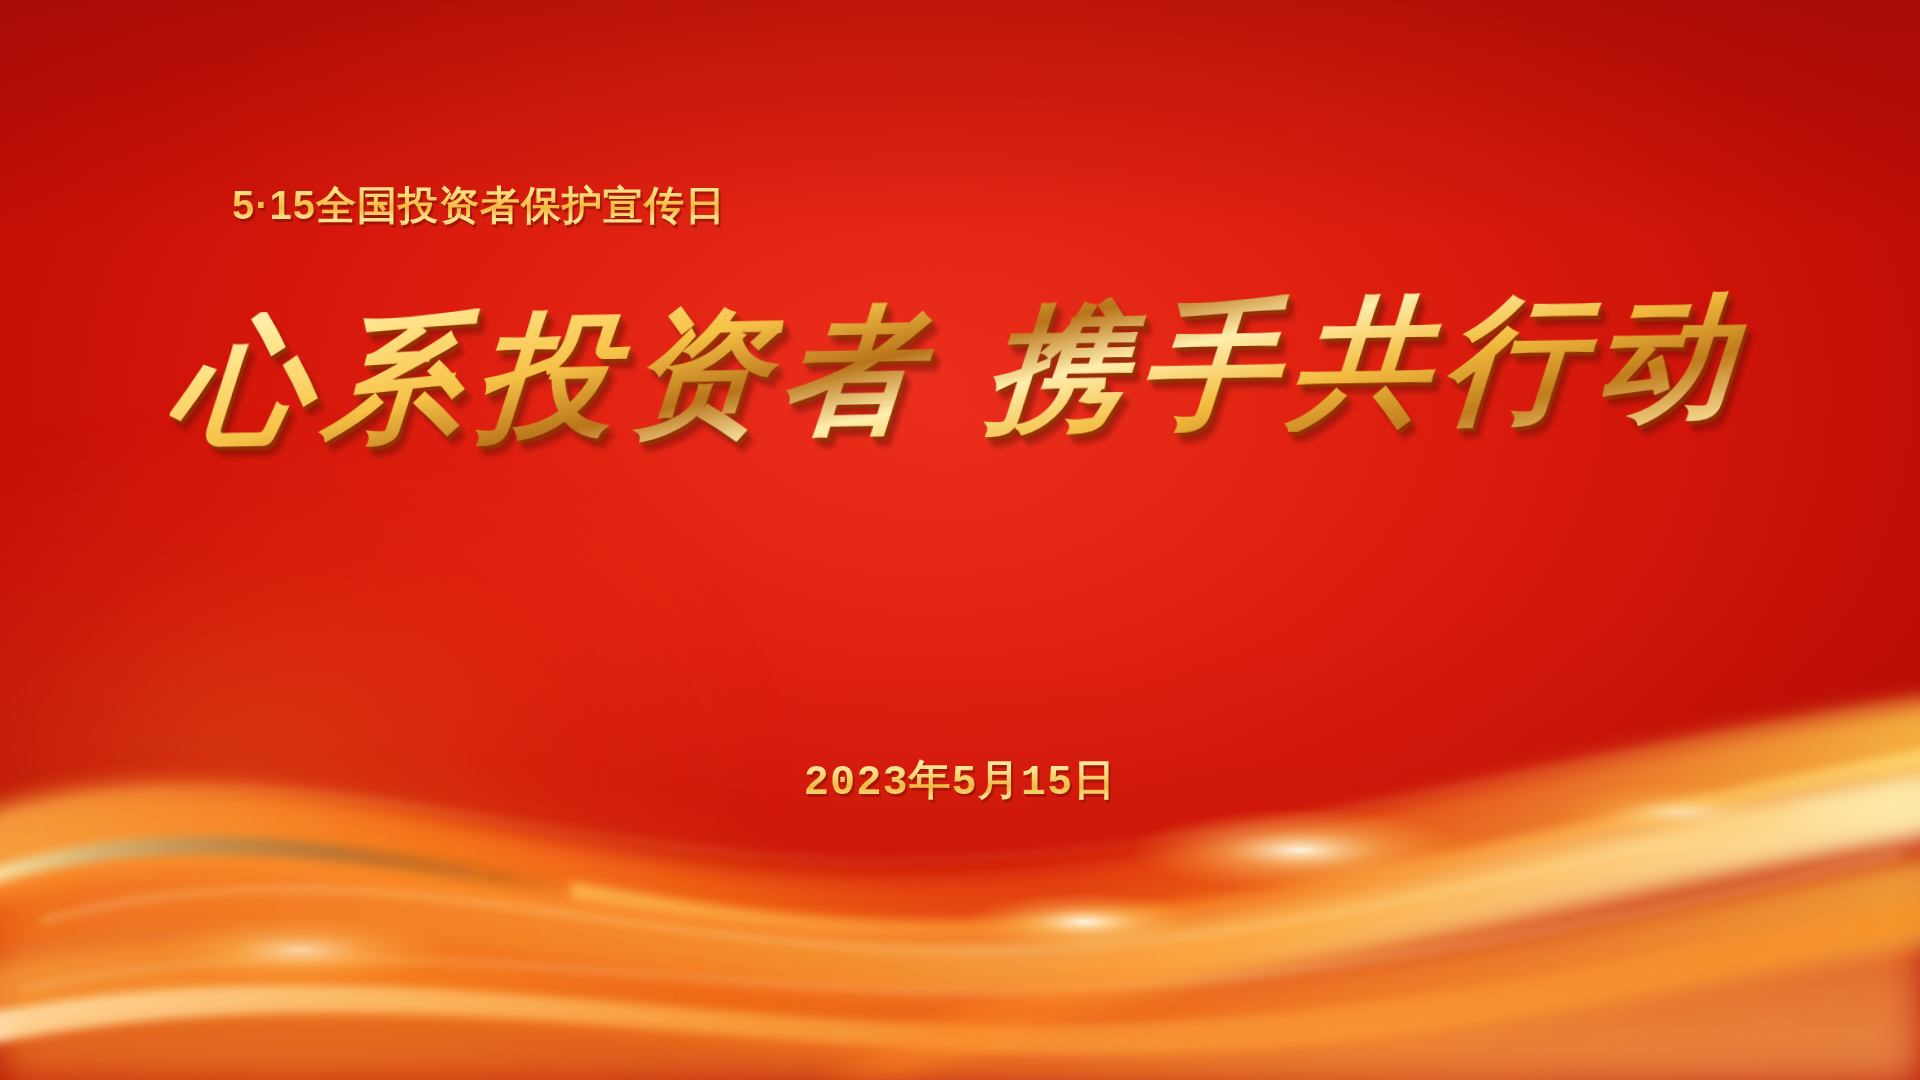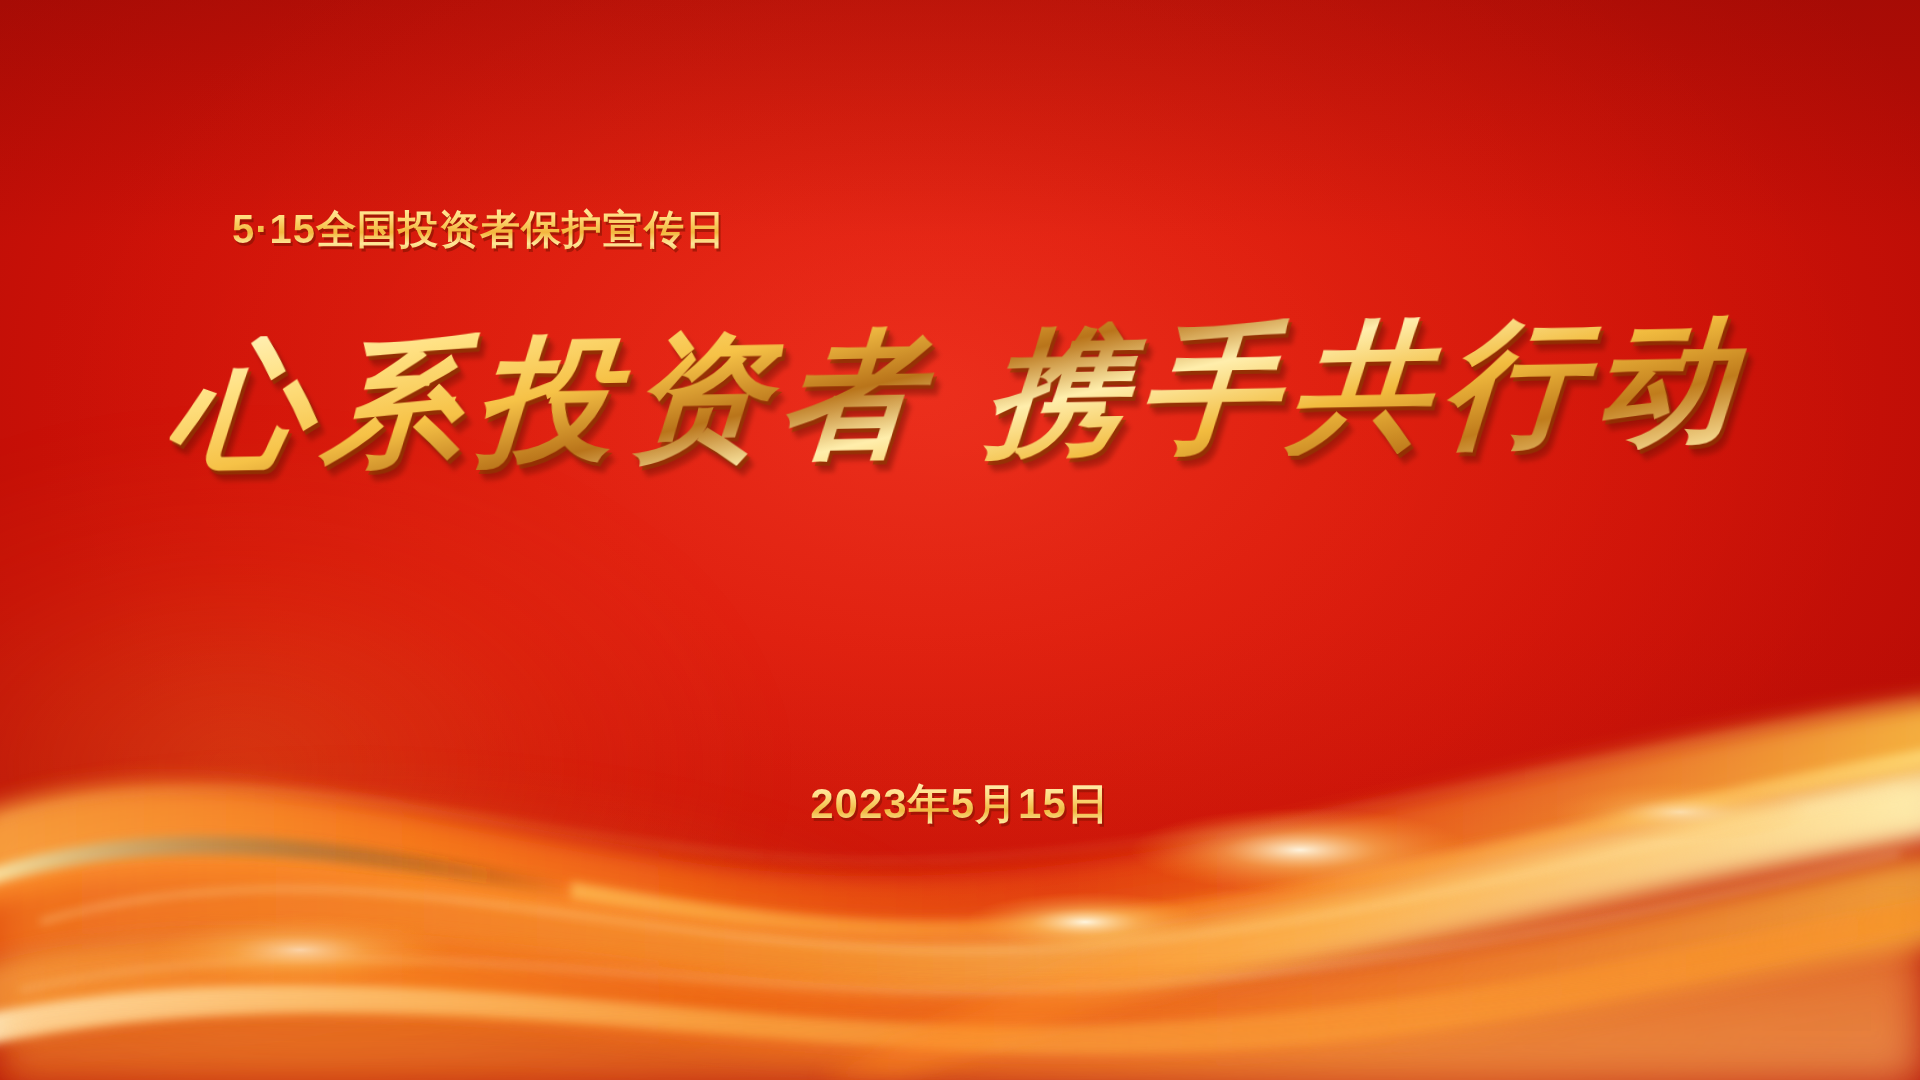--- a/index.html
+++ b/index.html
@@ -60,21 +60,20 @@
     width: 1920px;
     height: 560px;
     pointer-events: none;
   }
   .ribbons svg { display: block; width: 100%; height: 100%; }
 
   
   .content {
     position: absolute;
     inset: 0;
-    margin-top: 24px;
   }
 
   .eyebrow {
     position: absolute;
     left: 232px;
     top: 178px;
     font-size: 40px;
     letter-spacing: 1px;
     font-weight: 700;
     color: #ffd873;
@@ -155,20 +154,21 @@
     font-size: 42px;
     font-weight: 700;
     letter-spacing: 1px;
     color: #ffdd86;
     background: linear-gradient(to bottom, #fff3c4 0%, #ffdf86 35%, #f0b841 62%, #ffe9a0 85%, #e3a023 100%);
     -webkit-background-clip: text;
     background-clip: text;
     -webkit-text-fill-color: transparent;
     filter: drop-shadow(2px 3px 0px rgba(120,18,0,0.5));
     white-space: nowrap;
+    font-family: Liberation Mono, monospace;
   }
 </style>
 </head>
 <body>
 
 <div class="stage">
 
   <div class="bg-base"></div>
   <div class="bg-vignette"></div>
   <div class="bg-left-glow"></div>

